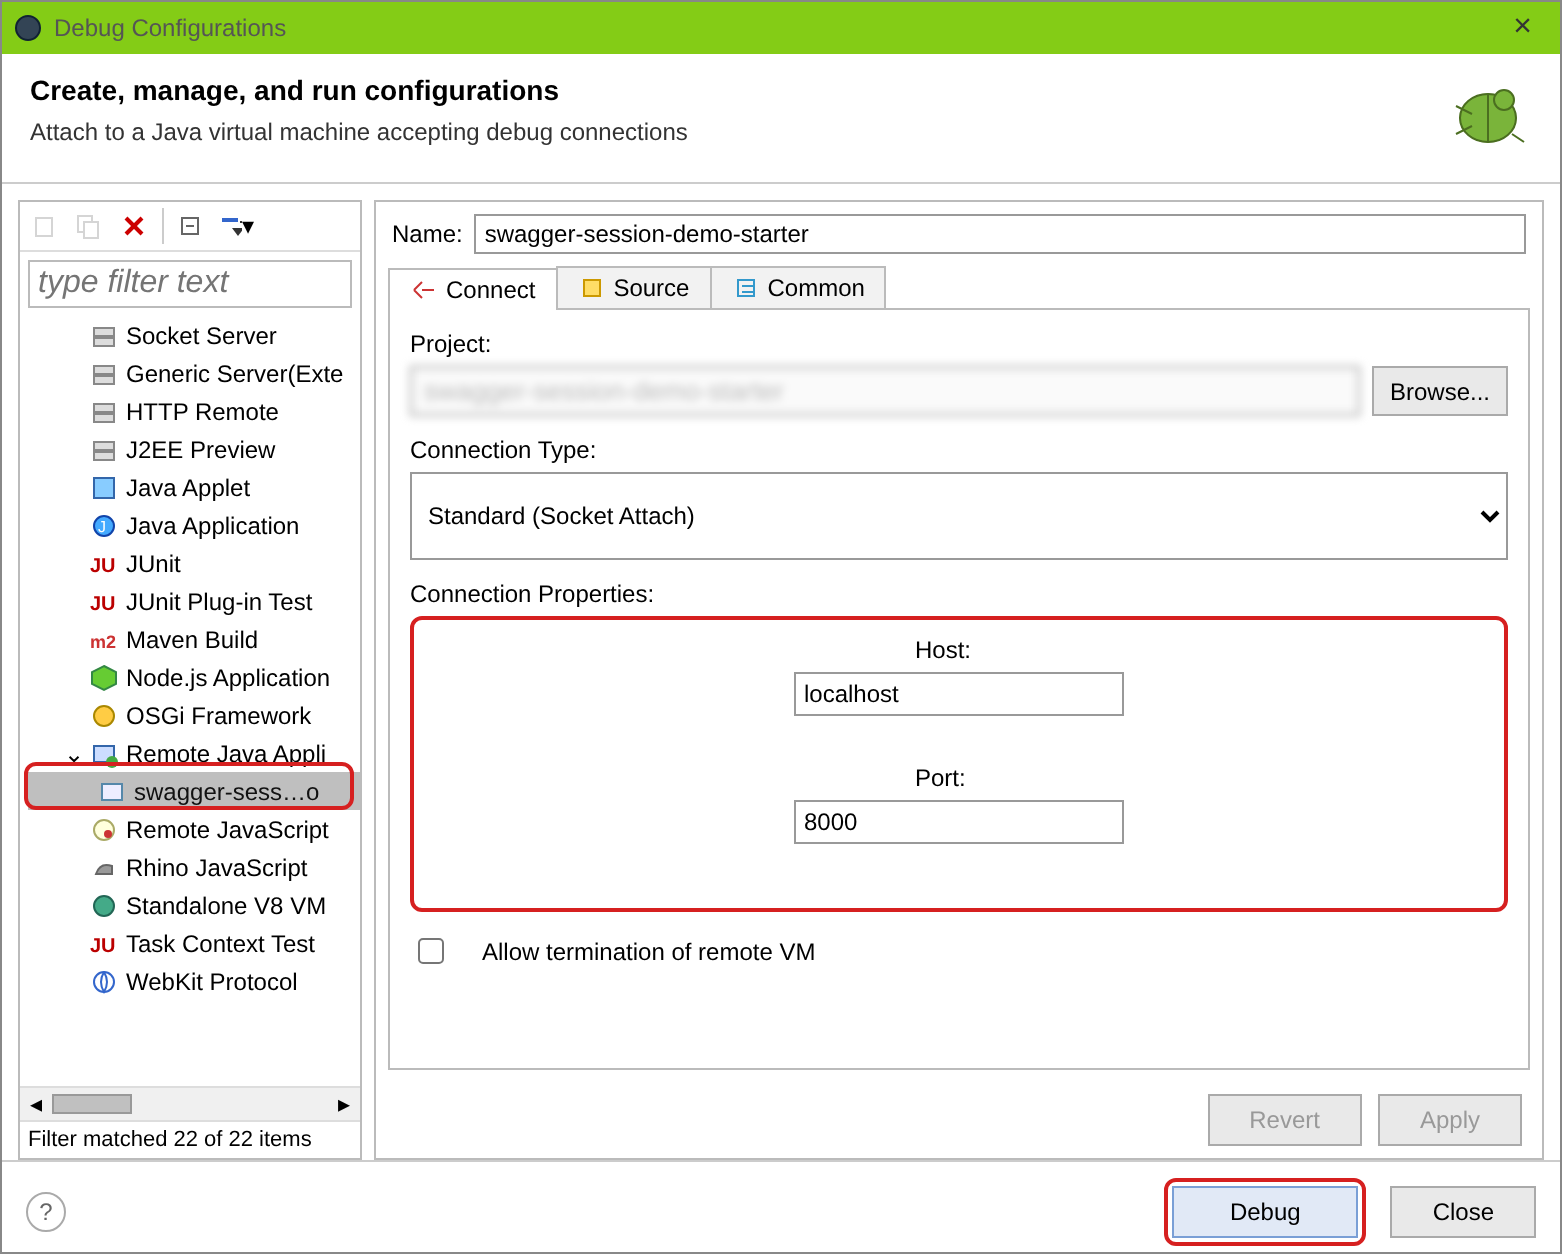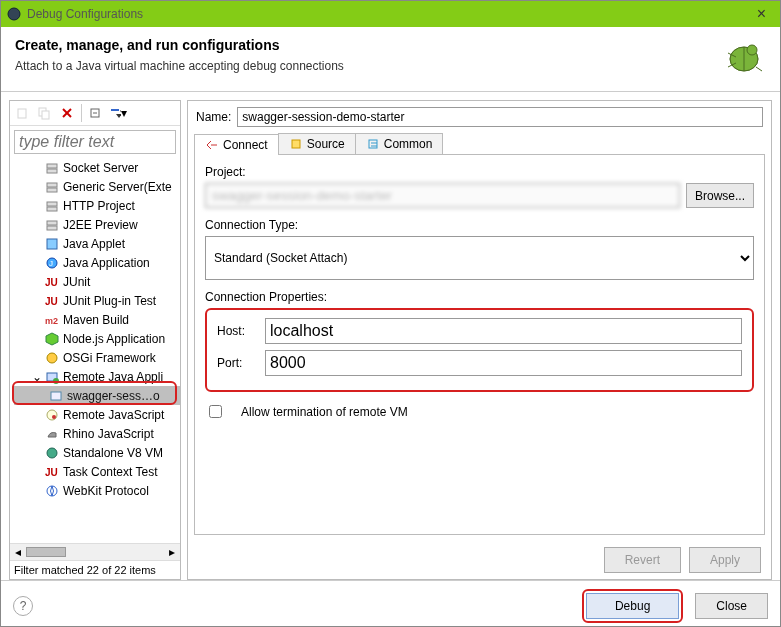--- a/index.html
+++ b/index.html
@@ -112,23 +112,23 @@
 .panel label.block { display:block; margin-bottom: 4px; }
 .browse-row { display:flex; gap:6px; }
 .browse-row input { flex:1; border:1px solid #999; padding:4px 6px; background:#fafafa; color:#bbb;}
 .browse-row button { padding: 4px 8px; font-size:12px; }
 select { width: 100%; border:1px solid #999; padding: 13px 4px; font-size:12px; background:#fff;}
 .conn-props {
   border: 2px solid #d62020;
   border-radius: 6px;
   padding: 8px 10px 8px 10px;
 }
-.hprow { display:flex; align-items:center; margin-bottom: 6px; gap:4px;}
+.hprow { display:flex; align-items:center; margin-bottom: 24px; gap:4px;flex-direction:column;}
 .hprow label { width: 44px; }
-.hprow input { flex:1; border:1px solid #999; padding:3px 4px; font-size:16px;}
+.hprow input { flex:1; border:1px solid #999; padding:3px 4px; font-size:12px;}
 .chk { display:flex; align-items:center; gap:16px; margin-top:6px;}
 .chk input { width:13px;height:13px;}
 .right-btns { display:flex; justify-content:flex-end; gap:8px; padding: 6px 10px;}
 button { font-family: inherit; font-size: 12px; padding: 5px 20px; background:#e9e9e9; border:1px solid #aaa;}
 button:disabled { color:#999; }
 .footer {
   display: flex; align-items: center;
   border-top: 1px solid #ccc;
   padding: 8px 12px;
 }
@@ -226,21 +226,21 @@
           <span>Generic Server(Exte</span>
         </div>
         <div class="tree-row">
           <span class="twist"></span>
           <span class="ticon">
             <svg width="14" height="14">
               <rect x="2" y="3" width="10" height="4" fill="#ddd" stroke="#888"></rect>
               <rect x="2" y="8" width="10" height="4" fill="#ddd" stroke="#888"></rect>
             </svg>
           </span>
-          <span>HTTP Project</span>
+          <span>HTTP Remote</span>
         </div>
         <div class="tree-row">
           <span class="twist"></span>
           <span class="ticon">
             <svg width="14" height="14">
               <rect x="2" y="3" width="10" height="4" fill="#ddd" stroke="#888"></rect>
               <rect x="2" y="8" width="10" height="4" fill="#ddd" stroke="#888"></rect>
             </svg>
           </span>
           <span>J2EE Preview</span>

